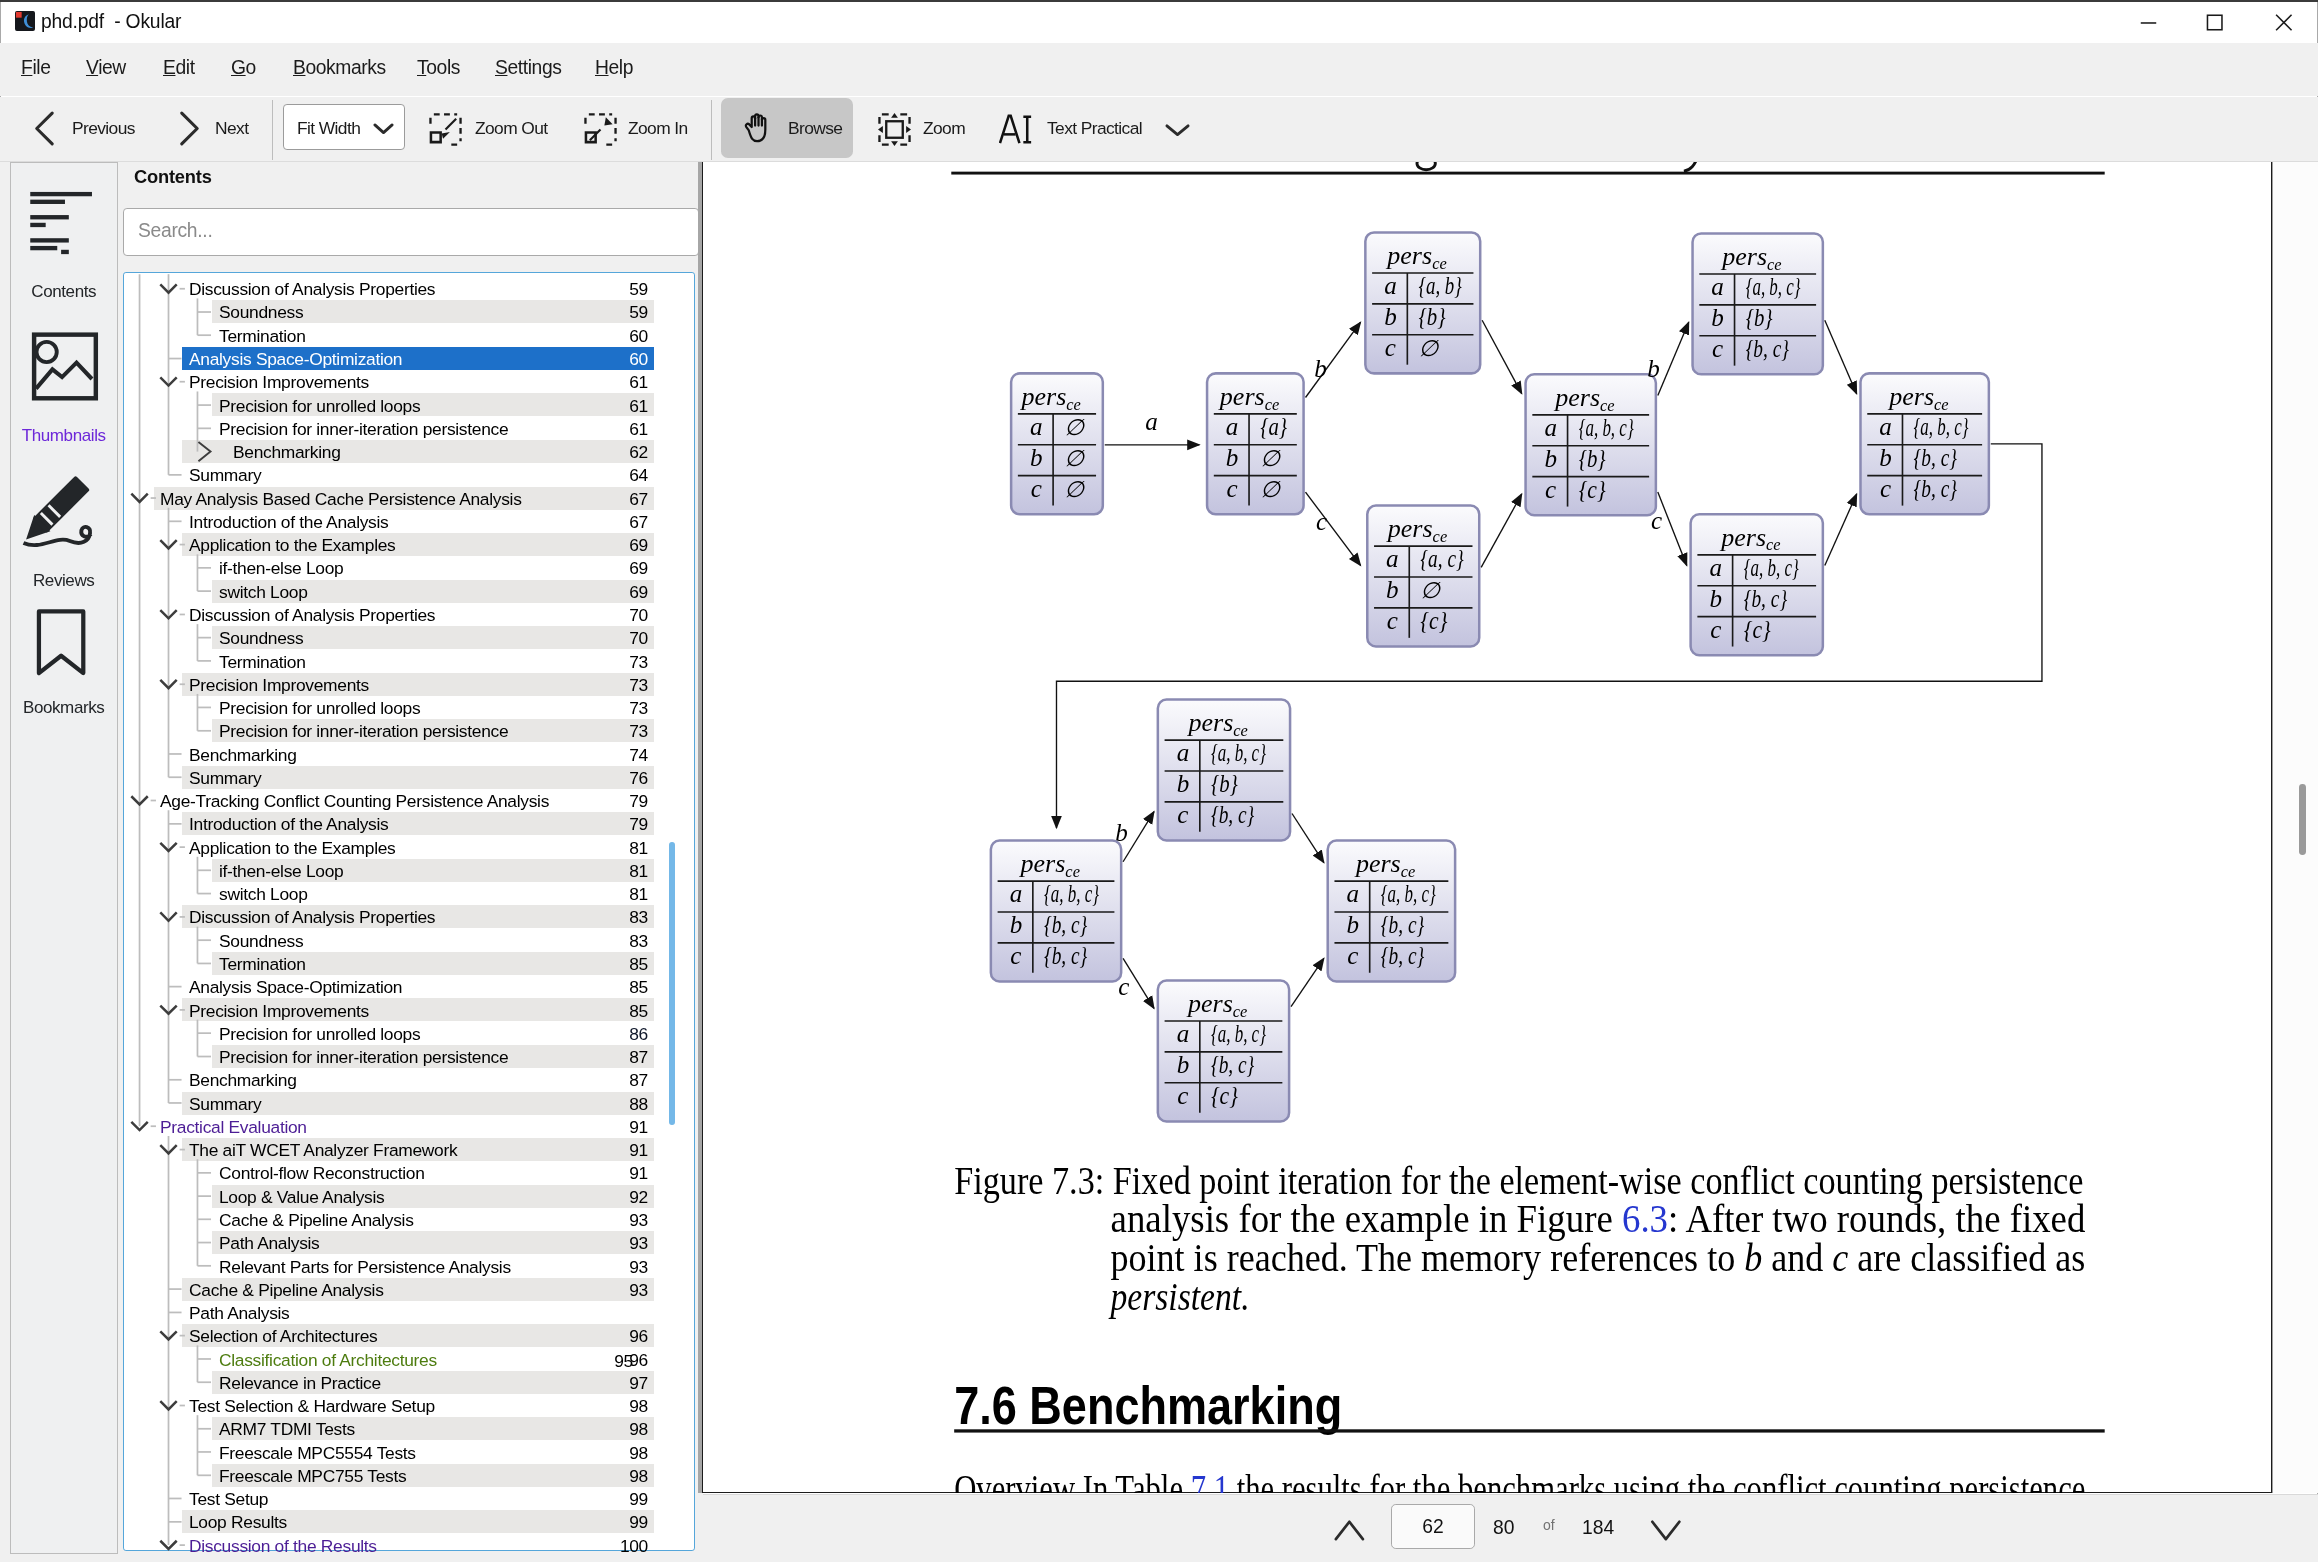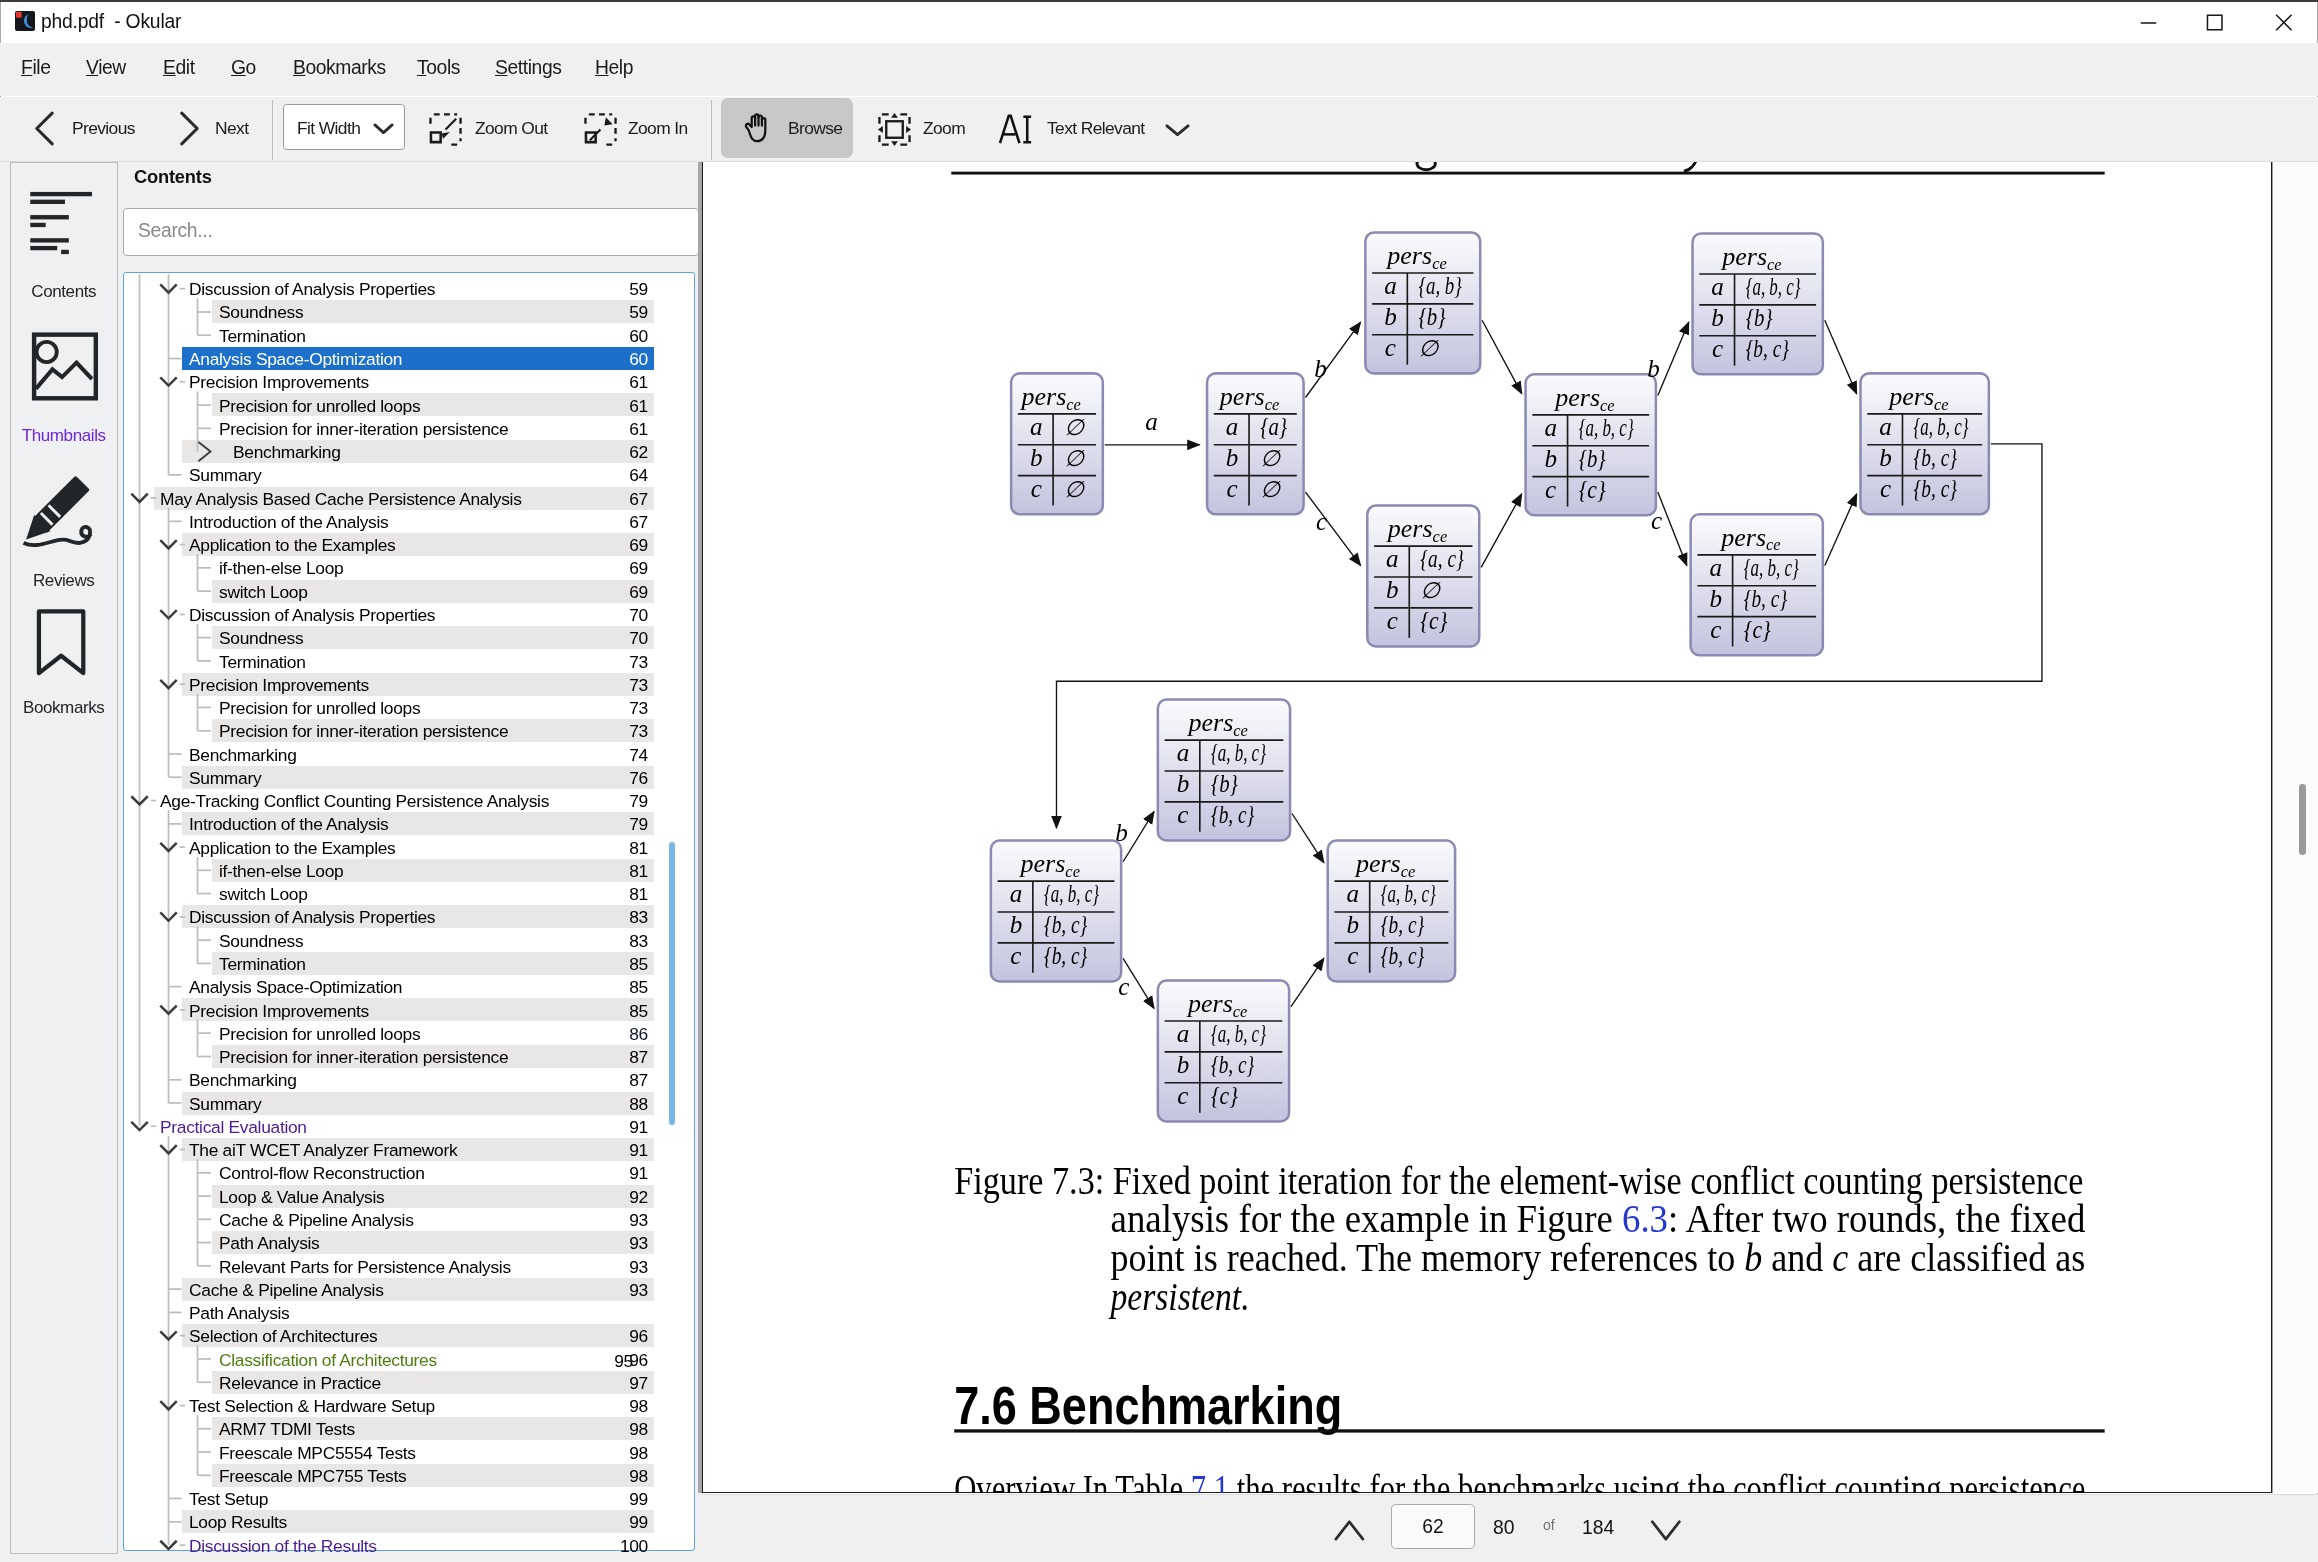--- a/index.html
+++ b/index.html
@@ -93,21 +93,21 @@
 </g>
   </svg>
 <div class="abs" style="left:923px;top:118px"><span class="tb">Zoom</span></div>
 <svg class="abs" style="left:999px;top:111px" width="37" height="37" viewBox="0 0 38 38">
 <g stroke="#111" fill="none">
 <path d="M1,33 L10,5 L12,5 L21,33" stroke-width="2.6"></path>
 <line x1="5" y1="24" x2="17" y2="24" stroke-width="2.6"></line>
 <path d="M25,6 h8 M29,6 v26 M25,32 h8" stroke-width="2.6"></path>
 </g>
   </svg>
-<div class="abs" style="left:1047px;top:118px"><span class="tb">Text Relevant</span></div>
+<div class="abs" style="left:1047px;top:118px"><span class="tb">Text Practical</span></div>
 <svg class="abs" style="left:1164px;top:123px" width="27" height="15.4" viewBox="0 0 28 16">
 <polyline points="3,3 14,12 25,3" stroke="#2b2b2b" stroke-width="3" fill="none" stroke-linecap="round" stroke-linejoin="round"></polyline>
   </svg>
 <div class="abs" style="left:0;top:162px;width:703px;height:1400px;background:#f0f0f0"></div>
 <div class="abs" style="left:9.7px;top:162px;width:108px;height:1392px;background:#eff0f1;border:1px solid #bcbcbc"></div>
 <svg class="abs" style="left:9.7px;top:157px" width="108" height="579" viewBox="0 0 112 600">
 <g fill="#232629">
 <rect x="21" y="36" width="64" height="4.5"></rect>
 <rect x="21" y="44" width="36" height="4.5"></rect>
 <rect x="21" y="60" width="40" height="4.5"></rect>

